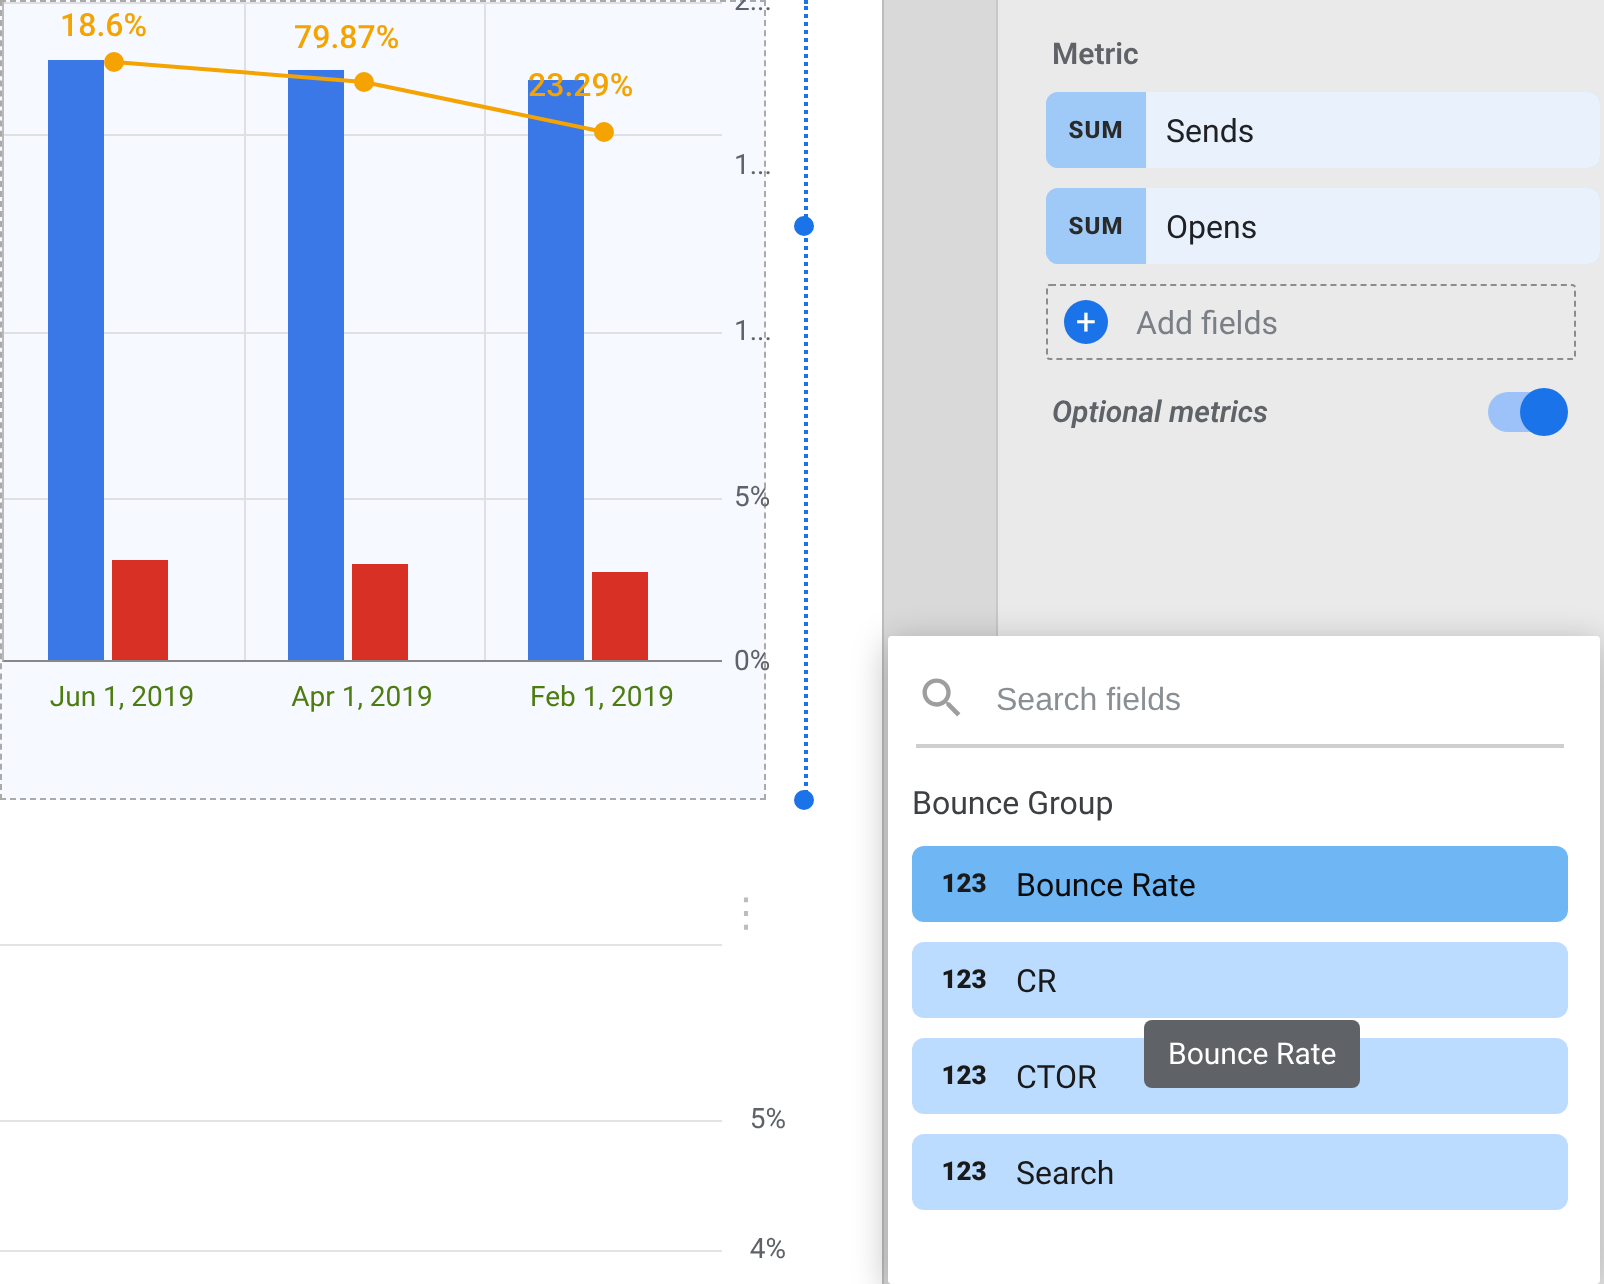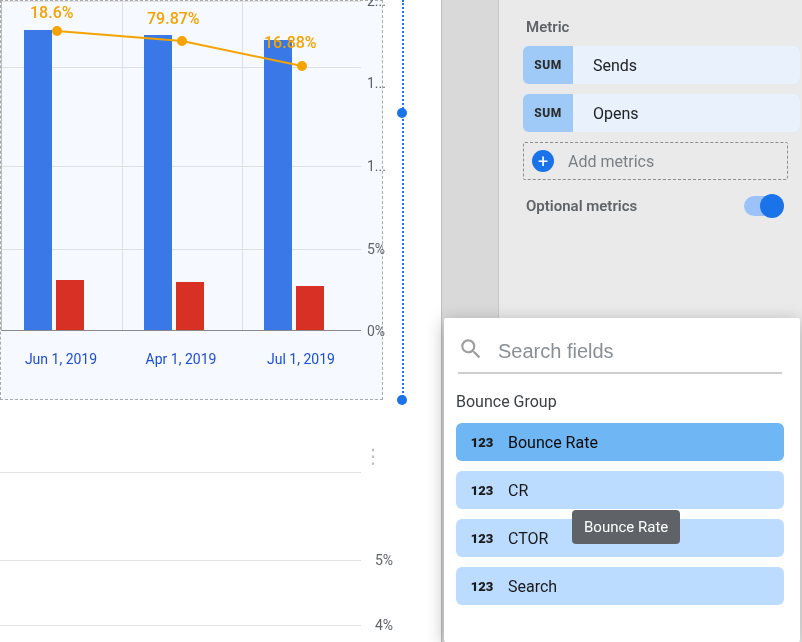--- a/index.html
+++ b/index.html
@@ -8,51 +8,51 @@
   
   .chart-wrap { position: absolute; left: 0; top: 0; width: 440px; height: 642px; }
   .chart-box { position: absolute; left: 0; top: 0; width: 383px; height: 400px; border: 1px dashed #aaa; background: #f6f9ff; }
   .plot { position: absolute; left: 0; top: 0; width: 360px; height: 330px; border-left: 1px solid #bbb; border-bottom: 1px solid #888; }
   .vgrid { position: absolute; top:0; bottom:0; width:0; border-left:1px solid #e0e0e0; }
   .hgrid { position: absolute; left:0; right:0; height:0; border-top:1px solid #e0e0e0; }
   .bar { position: absolute; bottom:0; }
   .bar-blue { background:#3b78e7; width:28px; }
   .bar-red  { background:#d93025; width:28px; }
   .ytick { position:absolute; left:366px; font-size:14px; color:#5f6368; transform:translateY(-50%); }
-  .xtick { position:absolute; top:350px; font-size:14px; color:#1d4ed8; transform:translateX(-50%); white-space:nowrap; }
+  .xtick { position:absolute; top:340px; font-size:14px; color:#4d7c0f; transform:translateX(-50%); white-space:nowrap; }
   .line-svg { position:absolute; left:0; top:0; width:360px; height:330px; overflow:visible; pointer-events:none; }
   .data-label { position:absolute; font-size:16px; color:#f4a300; font-weight:500; white-space:nowrap; }
   .chart-handle { position:absolute; width:10px; height:10px; border-radius:50%; background:#1a73e8; }
   .dotted-right { position:absolute; top:0; left:402px; height:400px; border-left:2px dotted #1a73e8; }
 
   
   .chart2 { position:absolute; left:0; top:430px; width:403px; height:212px; }
   .y2tick { position:absolute; right:10px; font-size:14px; color:#5f6368; transform:translateY(-50%); }
   .h2grid { position:absolute; left:0; right:42px; height:0; border-top:1px solid #e3e3e3; }
   .kebab { position:absolute; top:14px; right:20px; color:#bdbdbd; cursor:pointer; font-size:20px; letter-spacing:0; }
 
   
   .side-gutter { position:absolute; left:441px; top:0; width:57px; height:642px; background:#d9d9d9; border-left:1px solid #bdbdbd; }
   .sidebar { position:absolute; left:498px; top:0; width:304px; height:642px; background:#eaeaea; border-left:1px solid #c8c8c8; padding-top:4px; }
   .section-title { color:#5f6368; font-weight:600; font-size:15px; padding:14px 0 10px 27px; }
   .token { margin:0 2px 10px 24px; height:38px; background:#bcdcff; border-radius:6px; display:flex; align-items:center; overflow:hidden; position:relative; }
   .token-badge { width:50px; height:100%; background:#9fcaf7; color:#2a2a2a; font-weight:800; font-size:12px; letter-spacing:0.5px; display:flex; align-items:center; justify-content:center; }
-  .token-label { background:#e8f1fc; flex:1; height:100%; display:flex; align-items:center; padding-left:20px; font-size:16px; color:#202124; }
+  .token-label { background:#e8f1fc; flex:1; height:100%; display:flex; align-items:center; padding-left:10px; font-size:16px; color:#202124; }
   .add-row { margin:0 14px 10px 24px; height:38px; border:1px dashed #8c8c8c; border-radius:2px; display:flex; align-items:center; padding-left:8px; cursor:pointer; }
   .plus-circle { width:22px; height:22px; border-radius:50%; background:#1a73e8; color:#fff; display:flex; align-items:center; justify-content:center; font-size:18px; margin-right:14px; }
   .add-text { color:#7a7f85; font-size:16px; }
-  .opt-row { display:flex; align-items:center; justify-content:space-between; padding:6px 20px 0 27px; }
+  .opt-row { display:flex; align-items:center; justify-content:space-between; padding:6px 20px 0 27px;font-style:italic; }
   .toggle { width:38px; height:20px; background:#9cc2f9; border-radius:10px; position:relative; }
   .toggle .knob { position:absolute; right:-2px; top:-2px; width:24px; height:24px; border-radius:50%; background:#1a73e8; }
 
   
   .pop { position:absolute; left:444px; top:318px; width:356px; height:324px; background:#fff; box-shadow:0 4px 18px rgba(0,0,0,0.28); border-radius:2px; }
   .search-row { display:flex; align-items:center; margin:18px 18px 0 14px; border-bottom:2px solid #cfcfcf; padding-bottom:6px; }
   .search-icon svg { width:26px; height:26px; fill:#9e9e9e; }
-  .search-input { border:0; outline:none; font-size:20px; color:#777; flex:1; margin-left:14px; }
+  .search-input { border:0; outline:none; font-size:16px; color:#777; flex:1; margin-left:14px; }
   .search-input::placeholder { color:#8a8f94; }
   .group-title { color:#3c4043; font-size:16px; padding:18px 0 12px 12px; }
   .field-item { margin:0 16px 10px 12px; height:38px; background:#bcdcff; border-radius:6px; display:flex; align-items:center; cursor:pointer; }
   .field-item.selected { background:#6fb6f5; }
   .field-badge { width:40px; font-weight:900; font-size:13px; color:#1a1a1a; text-align:center; margin-left:6px; }
   .field-label { font-size:16px; color:#1a1a1a; margin-left:6px; }
   .field-item.selected .field-label { color:#0b0b0b; }
   .tooltip { position:absolute; background:#5f6368; color:#fff; padding:8px 12px; font-size:15px; border-radius:4px; white-space:nowrap; pointer-events:none; }
 </style>
 </head>
@@ -76,32 +76,32 @@
       <div class="bar bar-red" style="left:294px; height:44px"></div>
 
       <svg class="line-svg">
         <polyline points="55,30 180,40 300,65" fill="none" stroke="#f4a300" stroke-width="2"></polyline>
         <circle cx="55" cy="30" r="5" fill="#f4a300"></circle>
         <circle cx="180" cy="40" r="5" fill="#f4a300"></circle>
         <circle cx="300" cy="65" r="5" fill="#f4a300"></circle>
       </svg>
       <div class="data-label" style="left:28px; top:2px">18.6%</div>
       <div class="data-label" style="left:145px; top:8px">79.87%</div>
-      <div class="data-label" style="left:262px; top:32px">16.88%</div>
+      <div class="data-label" style="left:262px; top:32px">23.29%</div>
     </div>
 
     <div class="ytick" style="top:0">2...</div>
     <div class="ytick" style="top:82px">1...</div>
     <div class="ytick" style="top:165px">1...</div>
     <div class="ytick" style="top:248px">5%</div>
     <div class="ytick" style="top:330px">0%</div>
 
     <div class="xtick" style="left:60px">Jun 1, 2019</div>
     <div class="xtick" style="left:180px">Apr 1, 2019</div>
-    <div class="xtick" style="left:300px">Jul 1, 2019</div>
+    <div class="xtick" style="left:300px">Feb 1, 2019</div>
   </div>
   <div class="dotted-right"></div>
   <div class="chart-handle" style="left:397px; top:108px"></div>
   <div class="chart-handle" style="left:397px; top:395px"></div>
 
   <div class="chart2">
     <div class="kebab">⋮</div>
     <div class="h2grid" style="top:42px"></div>
     <div class="h2grid" style="top:130px"></div>
     <div class="h2grid" style="top:195px"></div>
@@ -118,21 +118,21 @@
     <div class="token-badge">SUM</div>
     <div class="token-label">Sends</div>
   </div>
   <div class="token">
     <div class="token-badge">SUM</div>
     <div class="token-label">Opens</div>
   </div>
 
   <div class="add-row">
     <div class="plus-circle">+</div>
-    <span class="add-text">Add metrics</span>
+    <span class="add-text">Add fields</span>
   </div>
 
   <div class="opt-row">
     <div class="section-title" style="padding:0">Optional metrics</div>
     <div class="toggle">
         <div class="knob"></div>
       </div>
   </div>
 </div>
 

